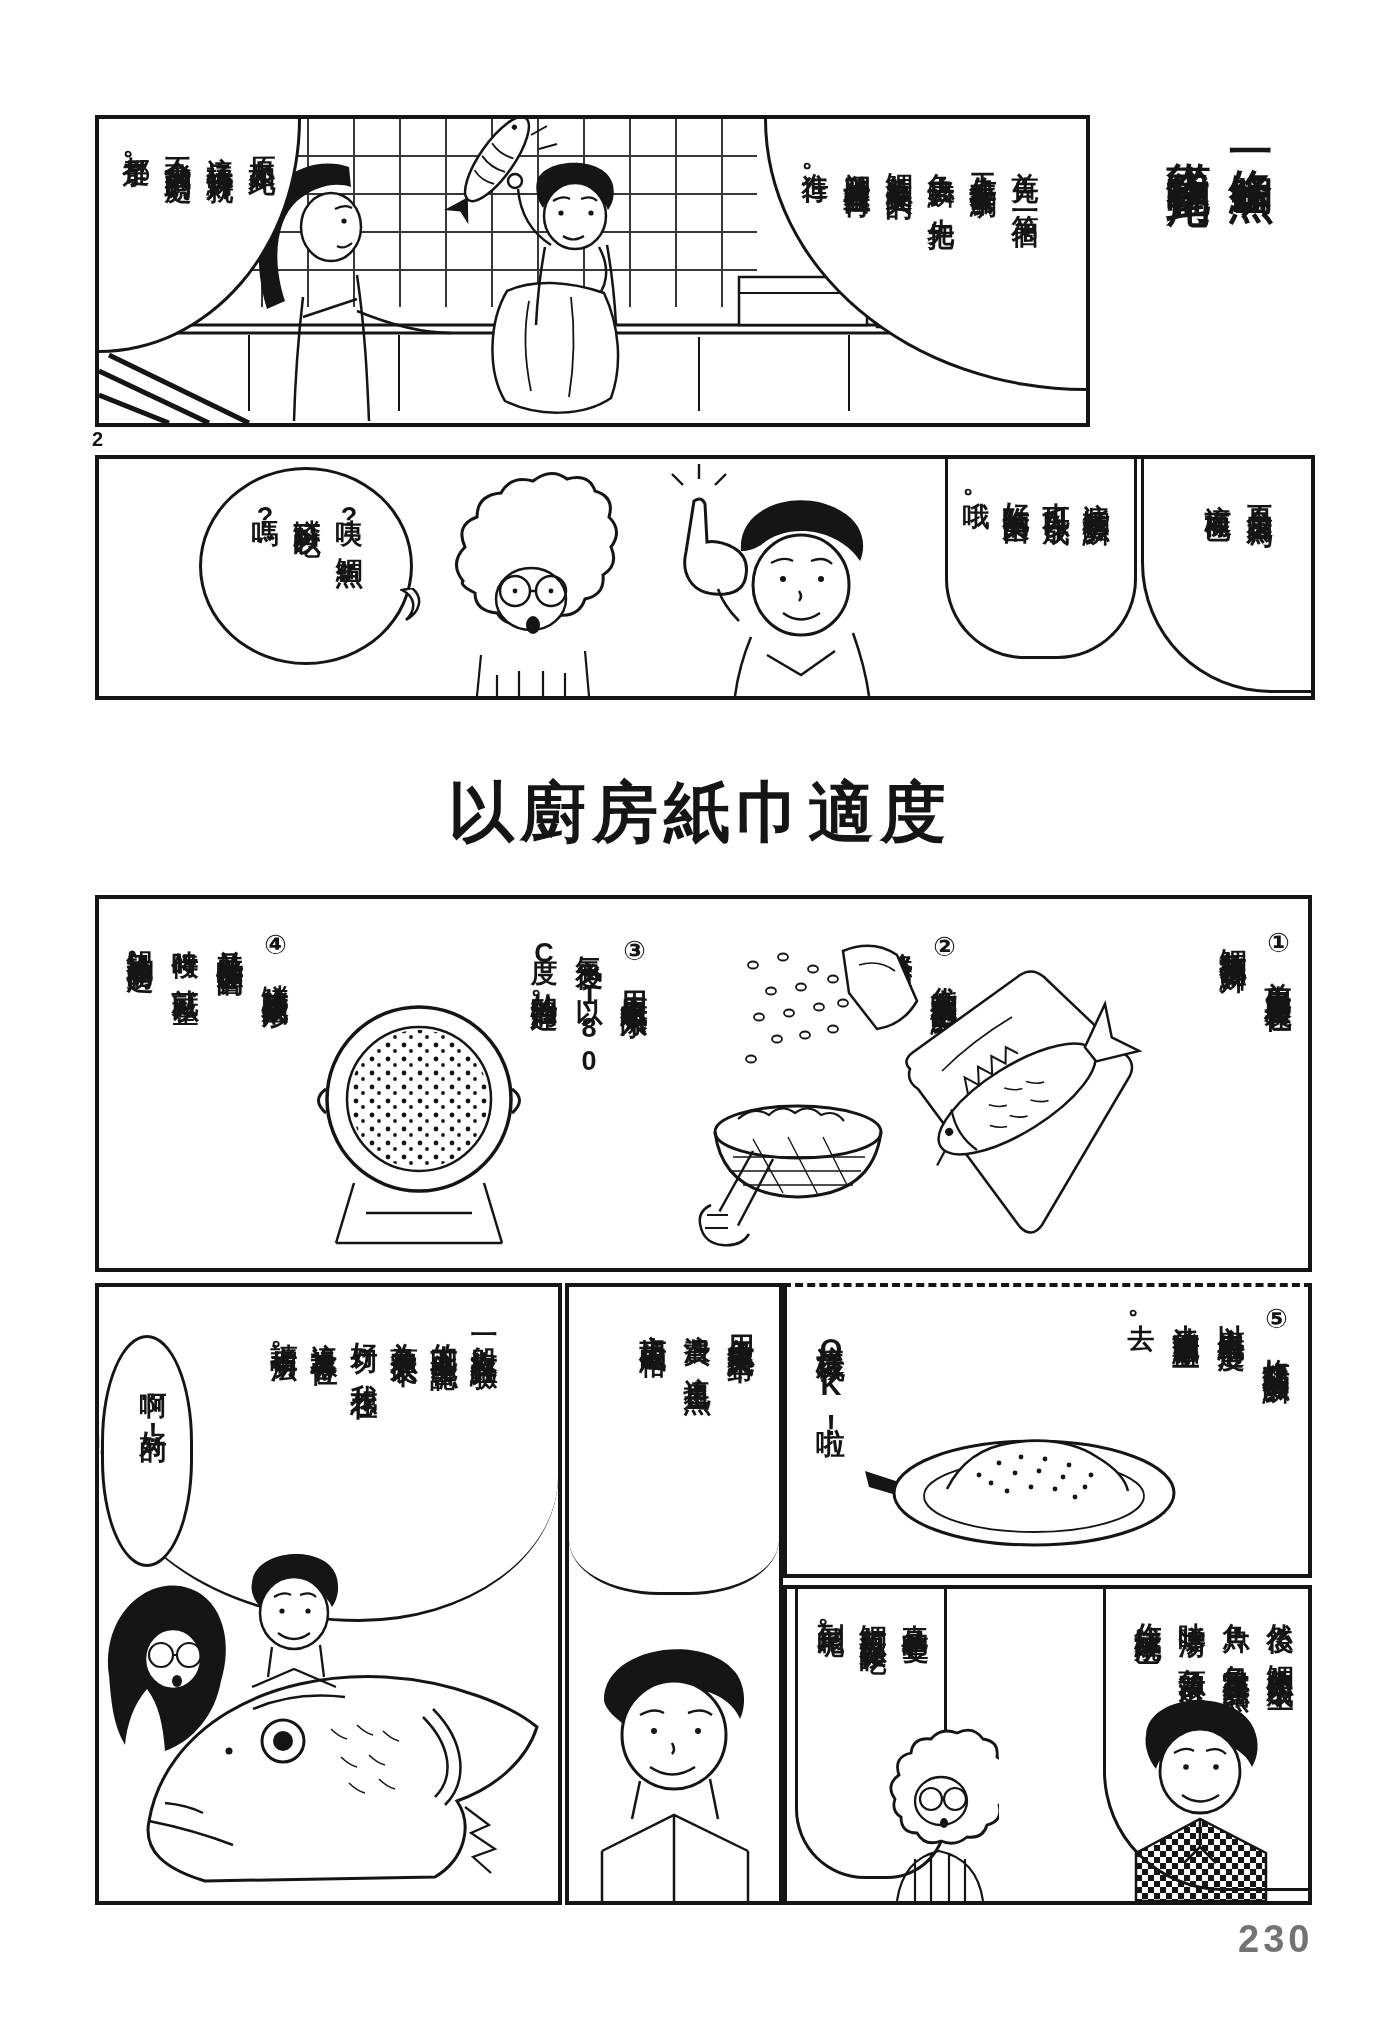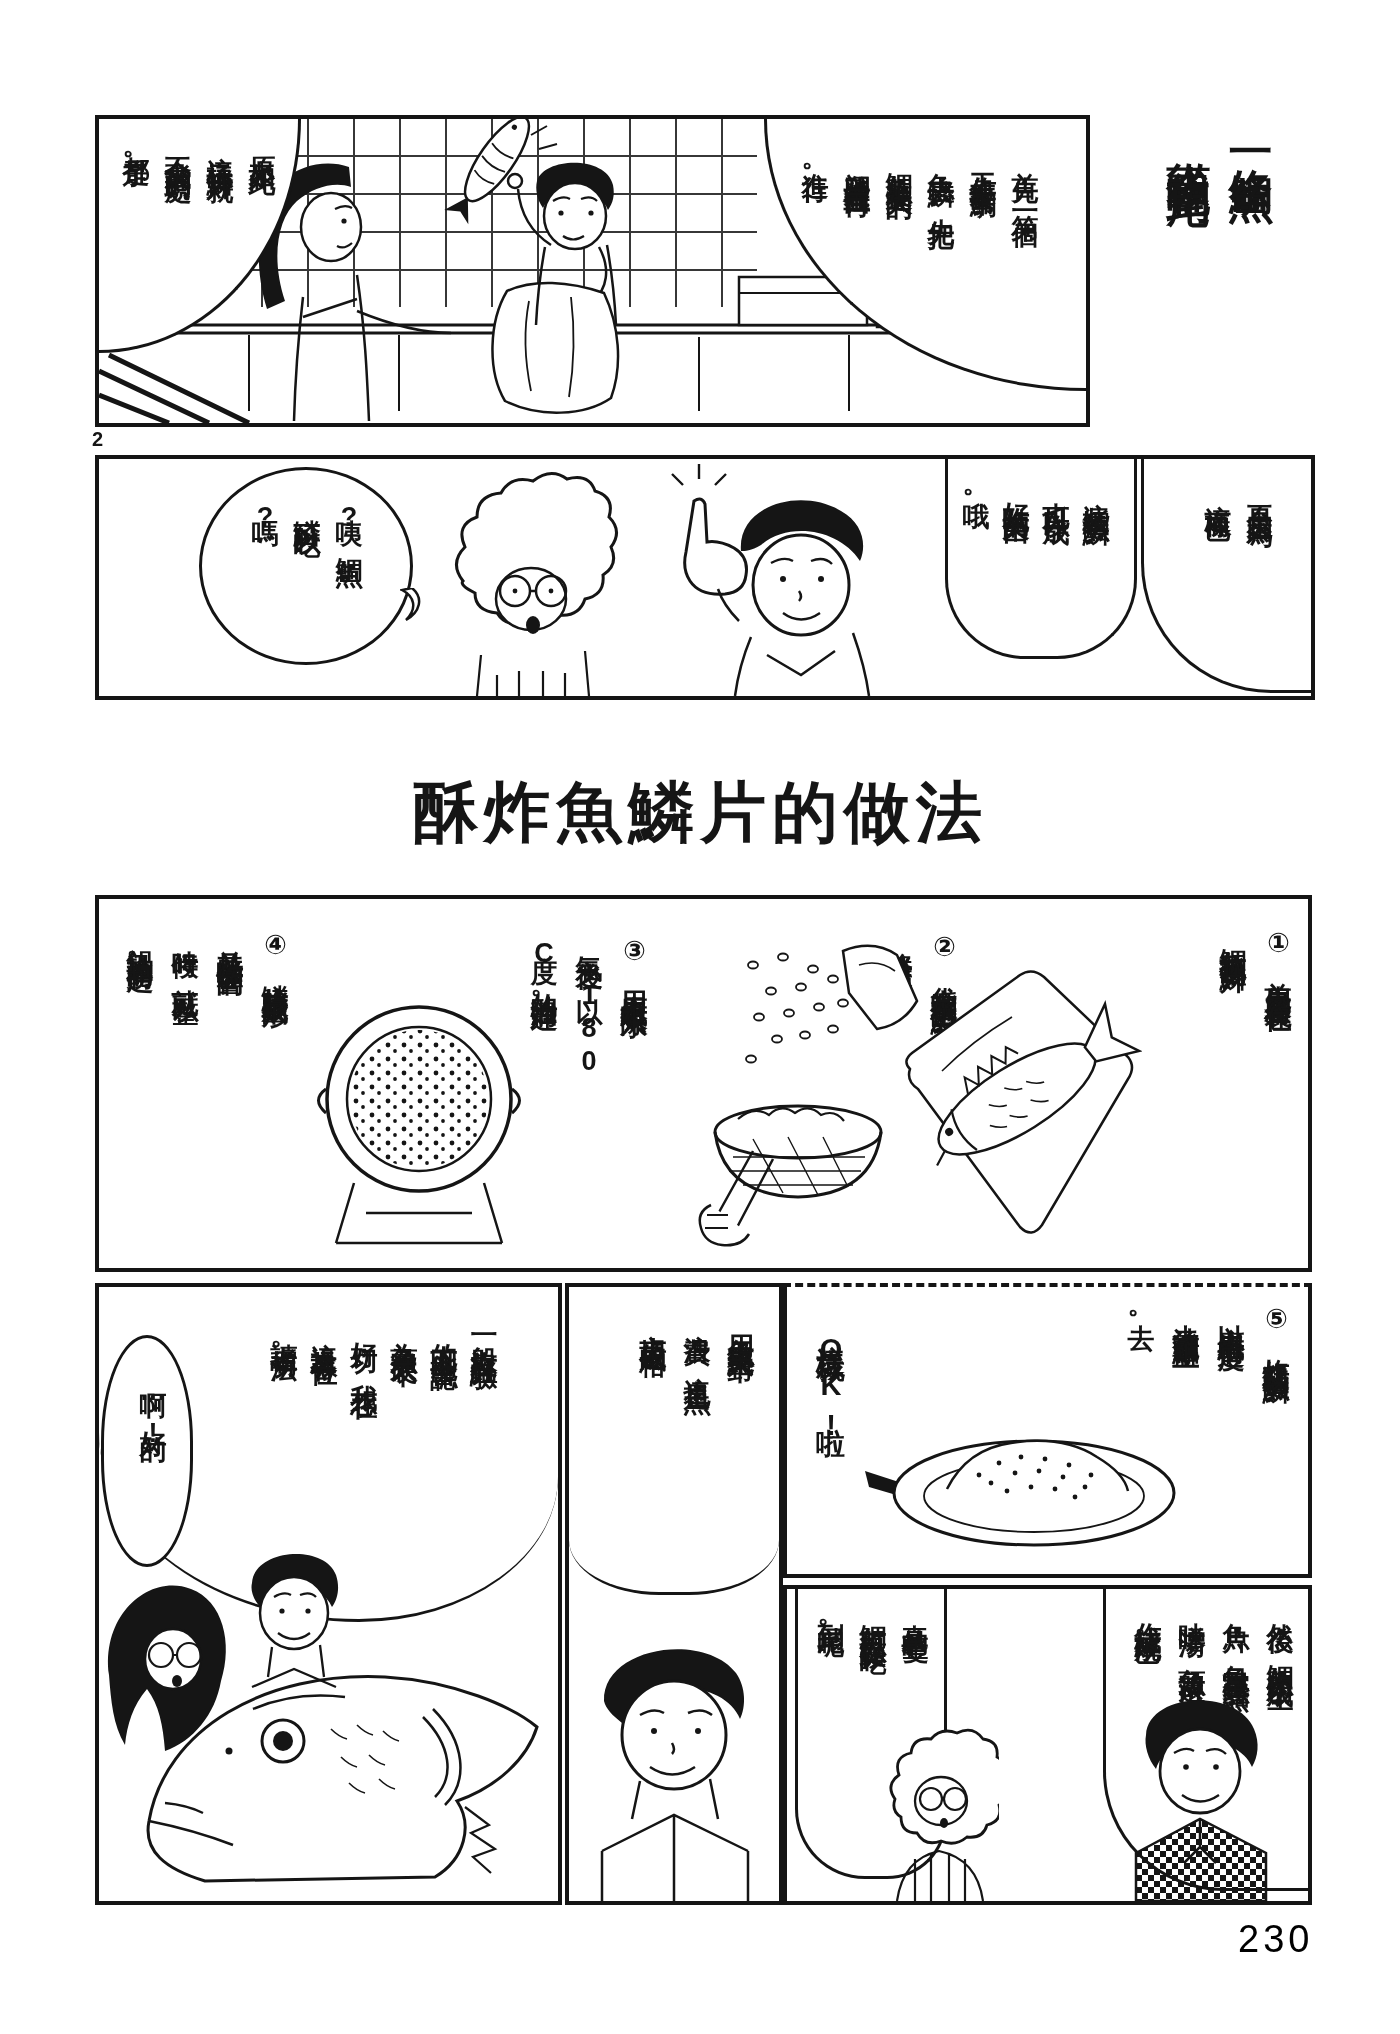--- a/index.html
+++ b/index.html
@@ -12,21 +12,21 @@
   .dlg{font-size:27px;line-height:42px;letter-spacing:4px;}
   .stepTxt{font-size:27px;line-height:45px;letter-spacing:3px;}
   .title-v{font-size:44px;line-height:62px;letter-spacing:6px;font-weight:900;}
   .heading{font-size:66px;font-weight:900;letter-spacing:6px;text-align:center;width:100%;}
   .bubble{position:absolute;background:#ffffff;box-sizing:border-box;}
   svg{display:block;}
   .tiles{position:absolute;left:118px;top:0;width:540px;height:188px;
     background-image:repeating-linear-gradient(to right,transparent 0 44px,#151515 44px 46px),
                      repeating-linear-gradient(to bottom,transparent 0 36px,#151515 36px 38px);
     opacity:.85;}
-  .pagenum{font-size:38px;font-weight:400;letter-spacing:4px;color:#000000;}
+  .pagenum{font-size:38px;font-weight:700;letter-spacing:4px;color:#737373;}
   .marker2{font-size:20px;font-weight:700;}
 </style>
 </head>
 <body>
 
 <div class="page">
 
   <div class="abs v title-v" style="left:1158px;top:128px;height:320px;">一條鯛魚
 從頭吃到尾!</div>
 
@@ -124,21 +124,21 @@
     <div class="bubble" style="left:100px;top:8px;width:214px;height:198px;border:3px solid #151515;border-radius:50%;">
       <svg class="abs" style="right:-16px;bottom:40px;" width="26" height="34" viewBox="0 0 26 34">
         <path d="M2 2 C14 8 18 20 6 32 C20 24 24 10 12 0 Z" fill="#fff" stroke="#151515" stroke-width="2.5"></path>
       </svg>
       <div class="v dlg abs" style="left:42px;top:28px;height:150px;">咦?鯛魚
 鱗可以吃
 嗎?</div>
     </div>
   </div>
 
-  <div class="abs heading" style="left:0;top:768px;">酥炸魚鱗片的做法</div>
+  <div class="abs heading" style="left:0;top:768px;">以廚房紙巾適度</div>
 
   <div class="panel" style="left:95px;top:895px;width:1217px;height:377px;">
 
     <div class="v stepTxt abs" style="right:8px;top:28px;height:320px;">①首先用大塑膠袋包住
 鯛魚後刮下鱗片。</div>
     <div class="v stepTxt abs" style="right:342px;top:32px;height:300px;">②袋中裝水倒出魚鱗,
 將鱗片過篩集中。</div>
     <div class="v stepTxt abs" style="right:652px;top:36px;height:310px;">③用廚房紙巾吸除水
 氣之後,以180
 度C的熱油炸過。</div>

